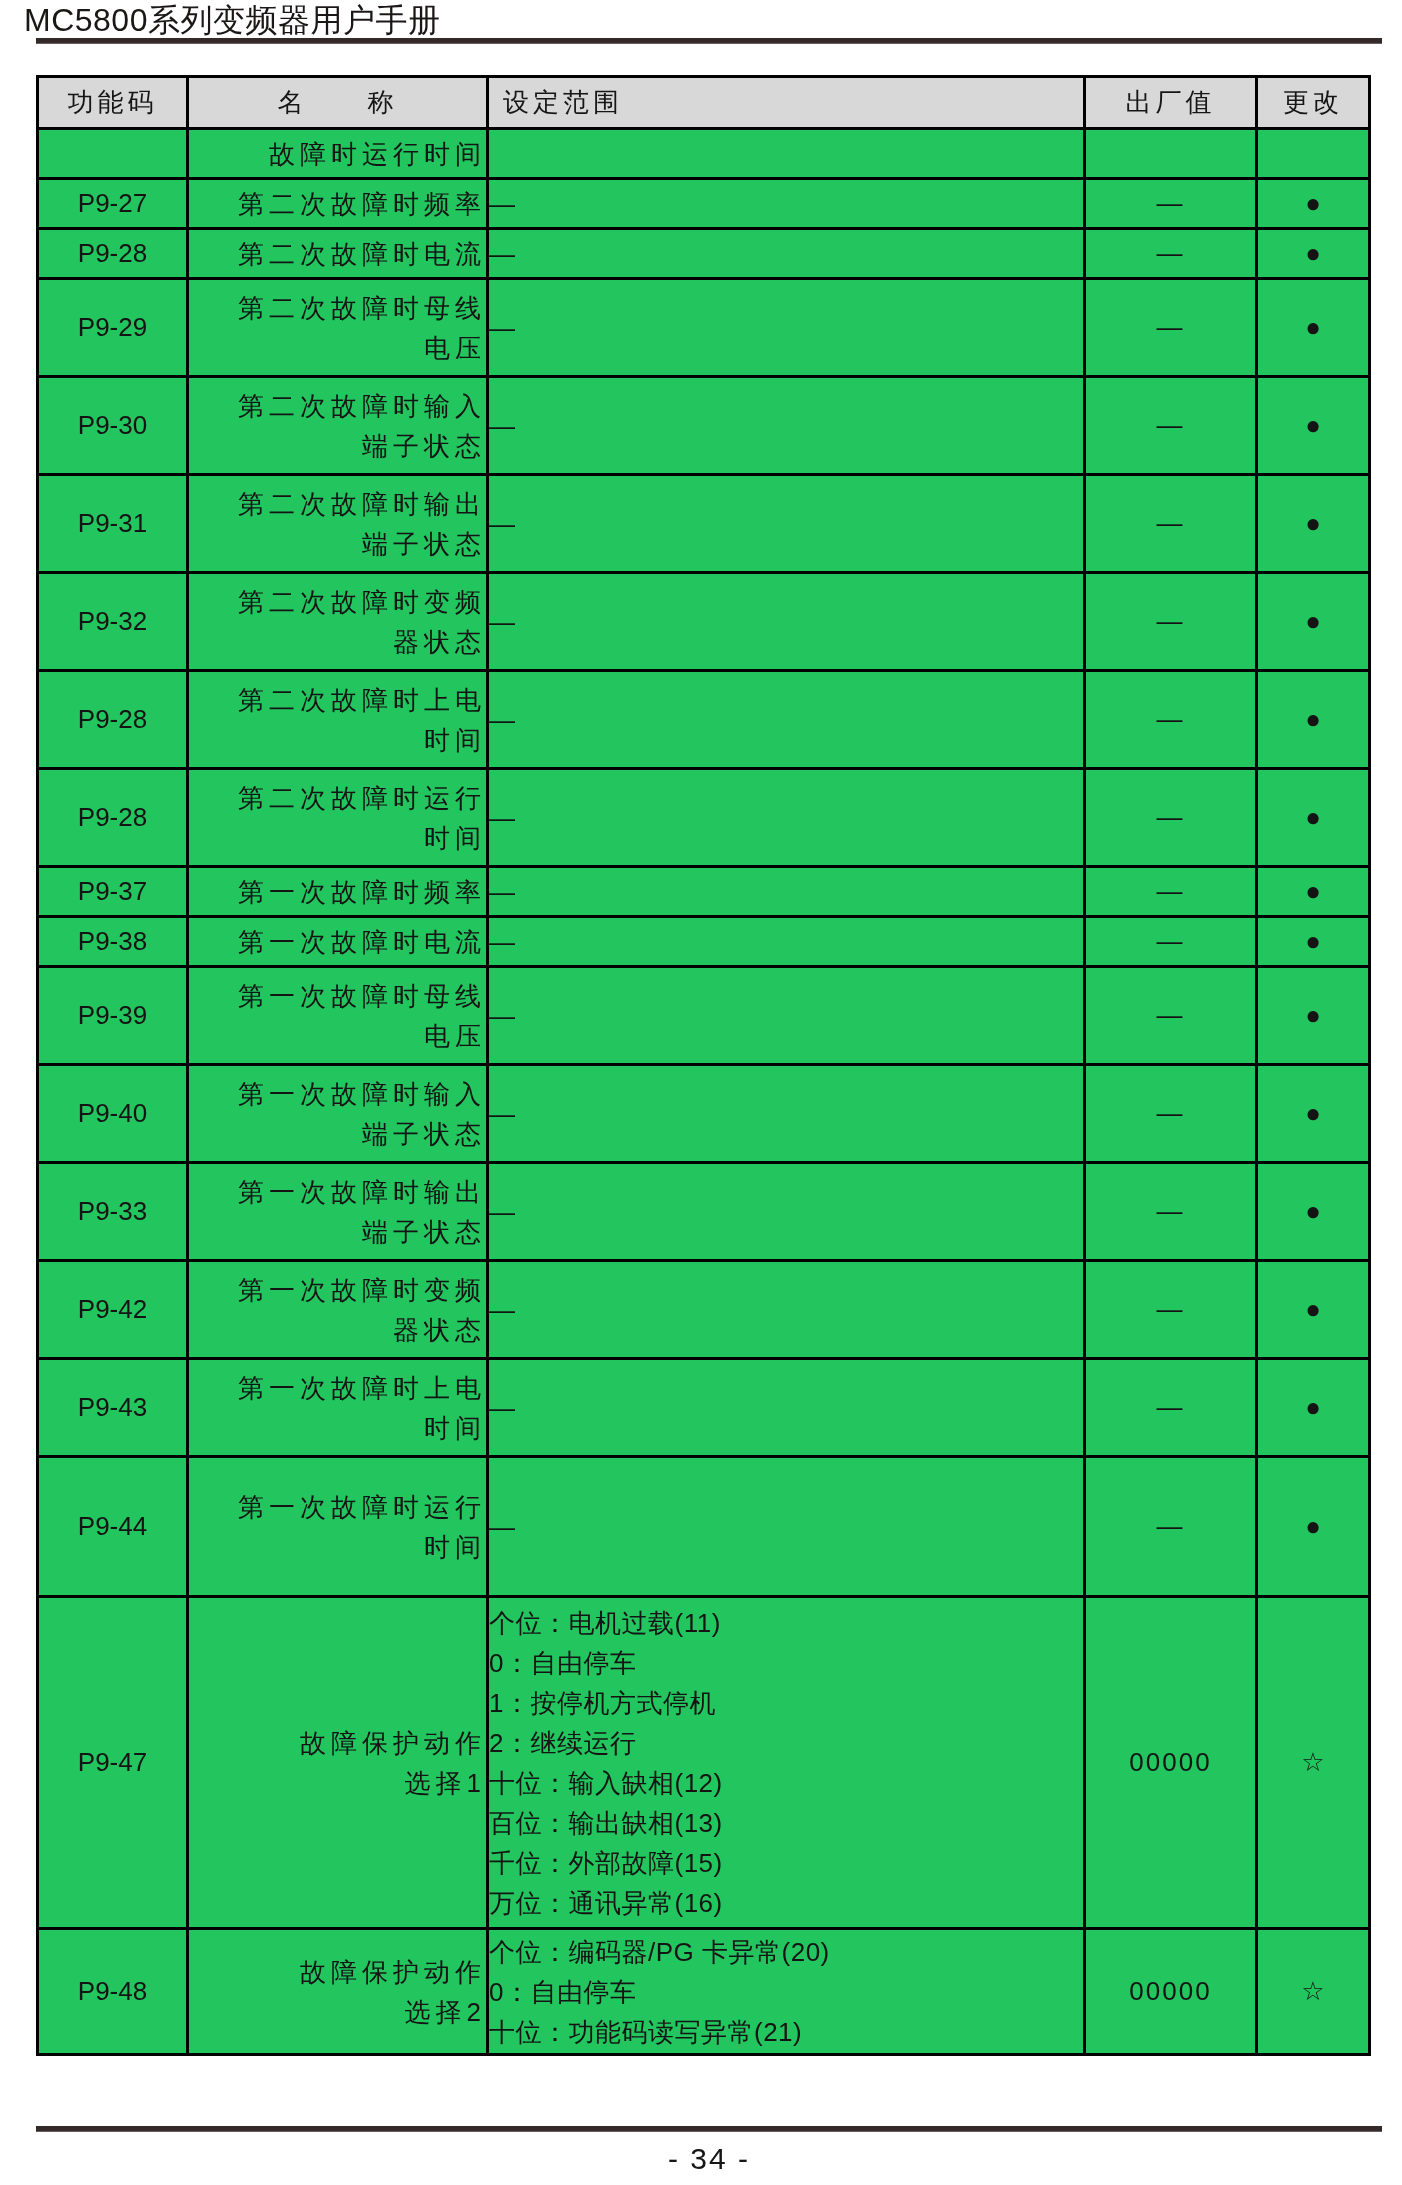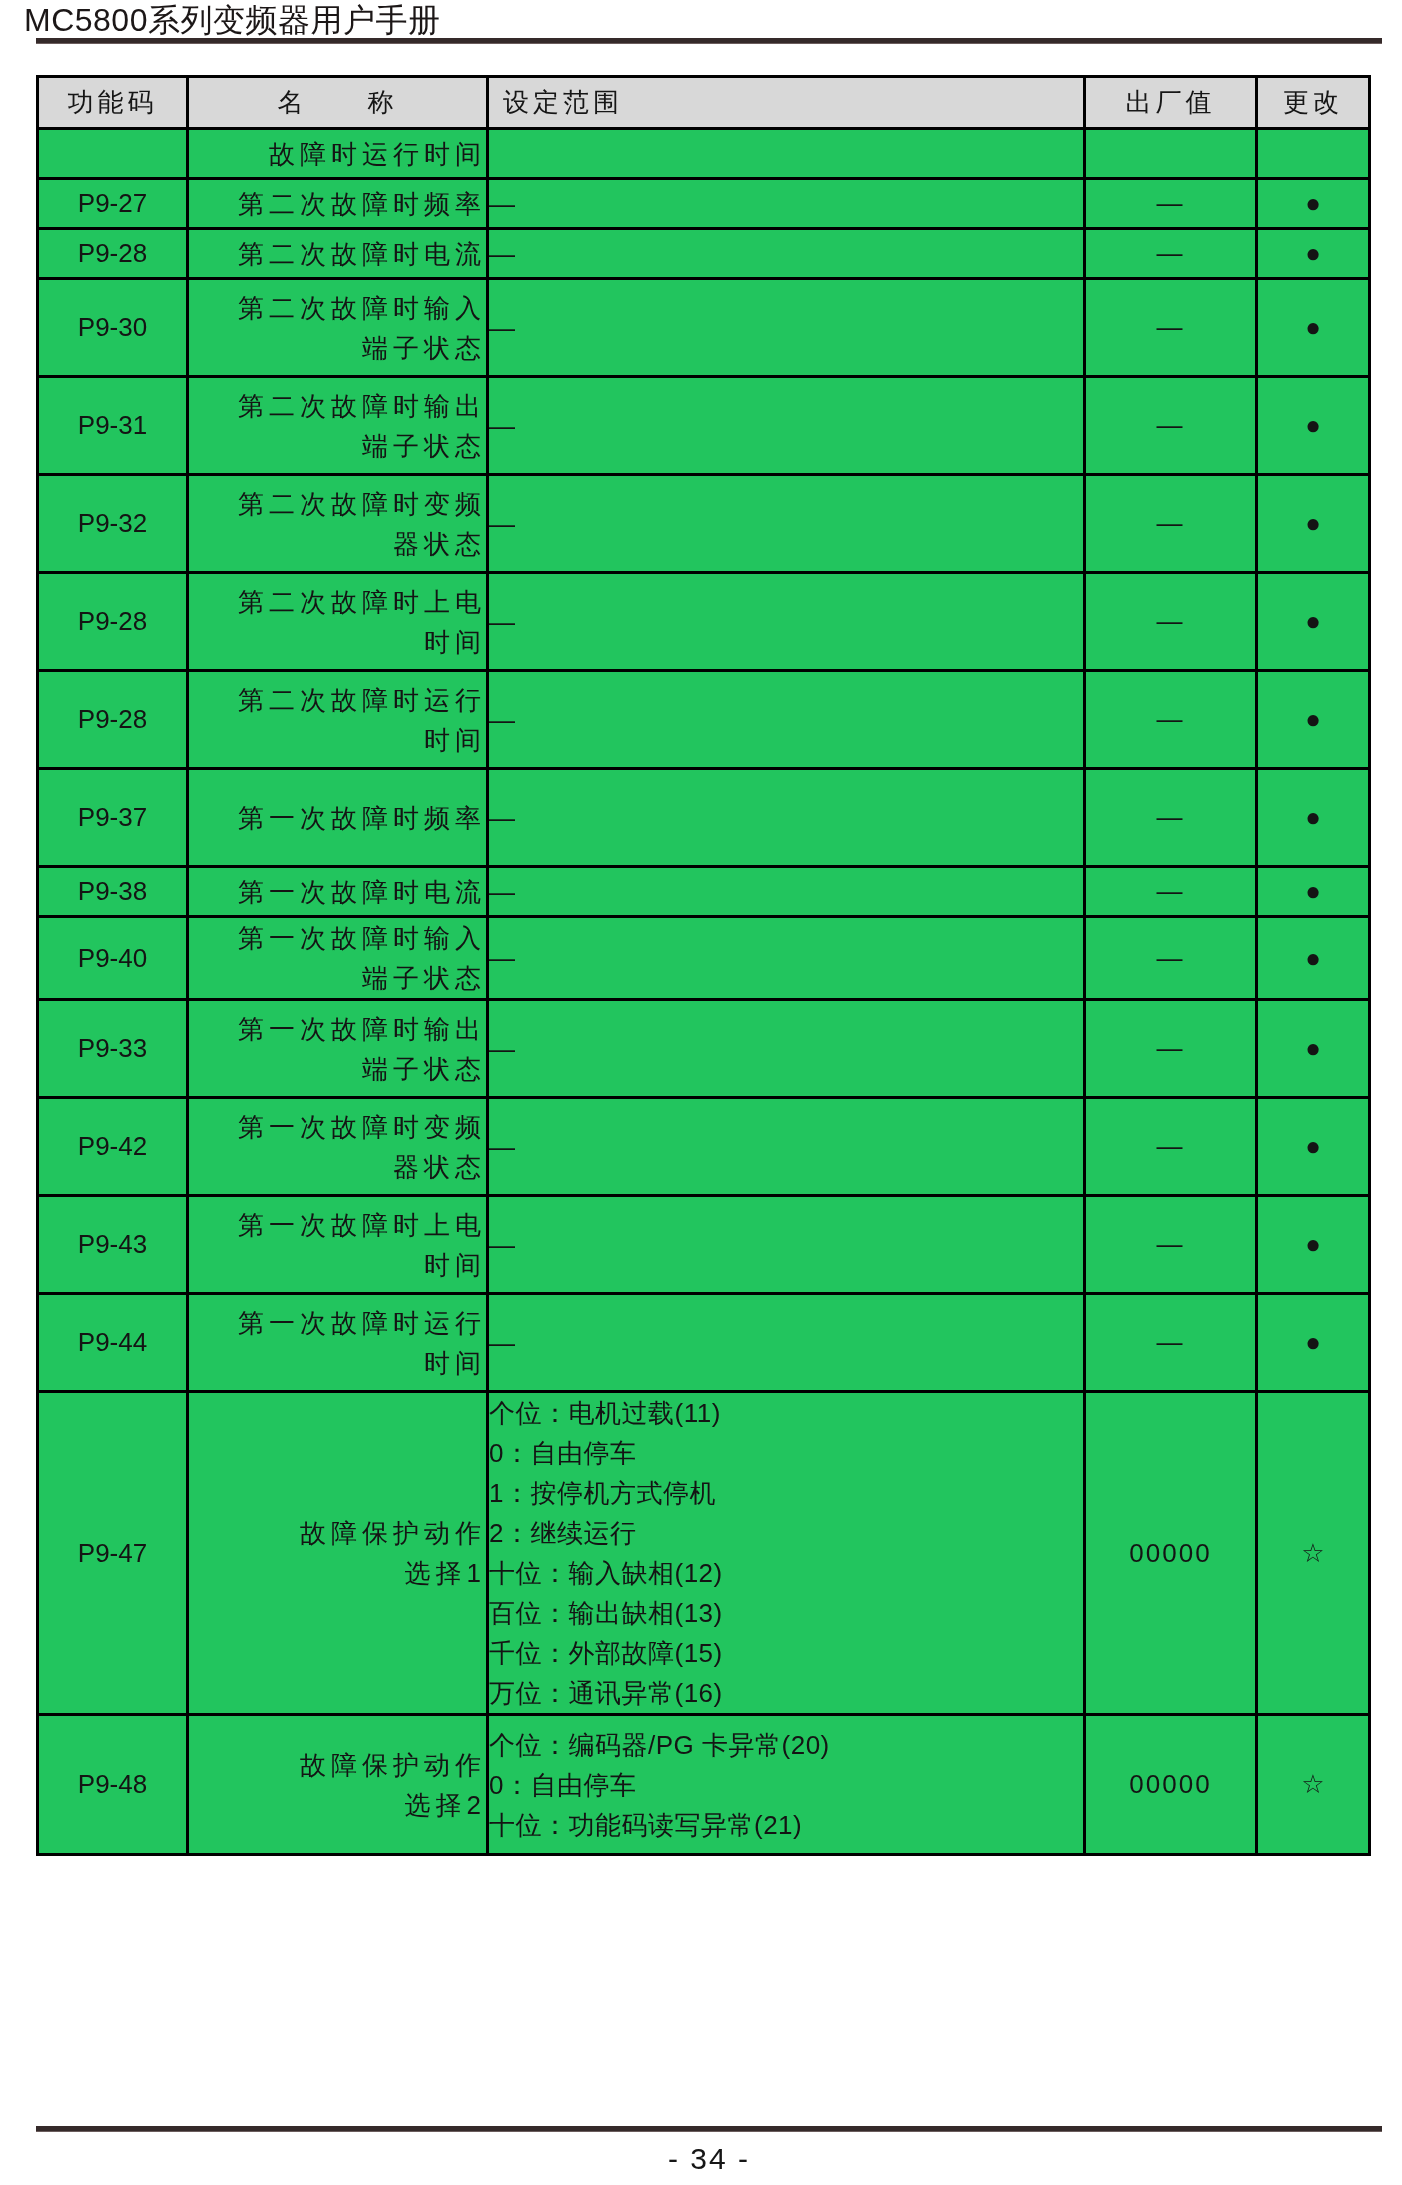--- a/index.html
+++ b/index.html
@@ -115,20 +115,28 @@
           <td class="change_mark">●</td>
         </tr>
         <tr>
           <td class="function_code">P9-28</td>
           <td class="name_lines">第二次故障时电流</td>
           <td class="range_lines">—</td>
           <td class="factory_value">—</td>
           <td class="change_mark">●</td>
         </tr>
         <tr>
+          <td class="function_code">P9-29</td>
+          <td class="name_lines">第二次故障时母线
+电压</td>
+          <td class="range_lines">—</td>
+          <td class="factory_value">—</td>
+          <td class="change_mark">●</td>
+        </tr>
+        <tr>
           <td class="function_code">P9-30</td>
           <td class="name_lines">第二次故障时输入
 端子状态</td>
           <td class="range_lines">—</td>
           <td class="factory_value">—</td>
           <td class="change_mark">●</td>
         </tr>
         <tr>
           <td class="function_code">P9-31</td>
           <td class="name_lines">第二次故障时输出
@@ -164,20 +172,28 @@
         <tr>
           <td class="function_code">P9-37</td>
           <td class="name_lines">第一次故障时频率</td>
           <td class="range_lines">—</td>
           <td class="factory_value">—</td>
           <td class="change_mark">●</td>
         </tr>
         <tr>
           <td class="function_code">P9-38</td>
           <td class="name_lines">第一次故障时电流</td>
+          <td class="range_lines">—</td>
+          <td class="factory_value">—</td>
+          <td class="change_mark">●</td>
+        </tr>
+        <tr>
+          <td class="function_code">P9-39</td>
+          <td class="name_lines">第一次故障时母线
+电压</td>
           <td class="range_lines">—</td>
           <td class="factory_value">—</td>
           <td class="change_mark">●</td>
         </tr>
         <tr>
           <td class="function_code">P9-40</td>
           <td class="name_lines">第一次故障时输入
 端子状态</td>
           <td class="range_lines">—</td>
           <td class="factory_value">—</td>

